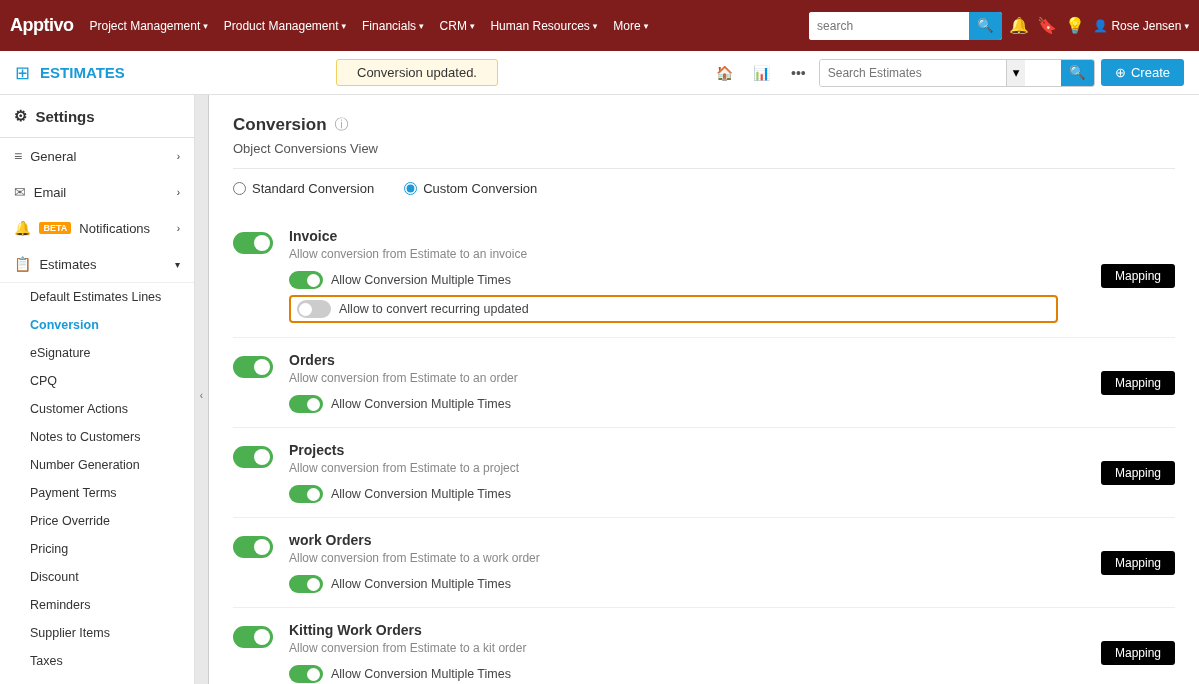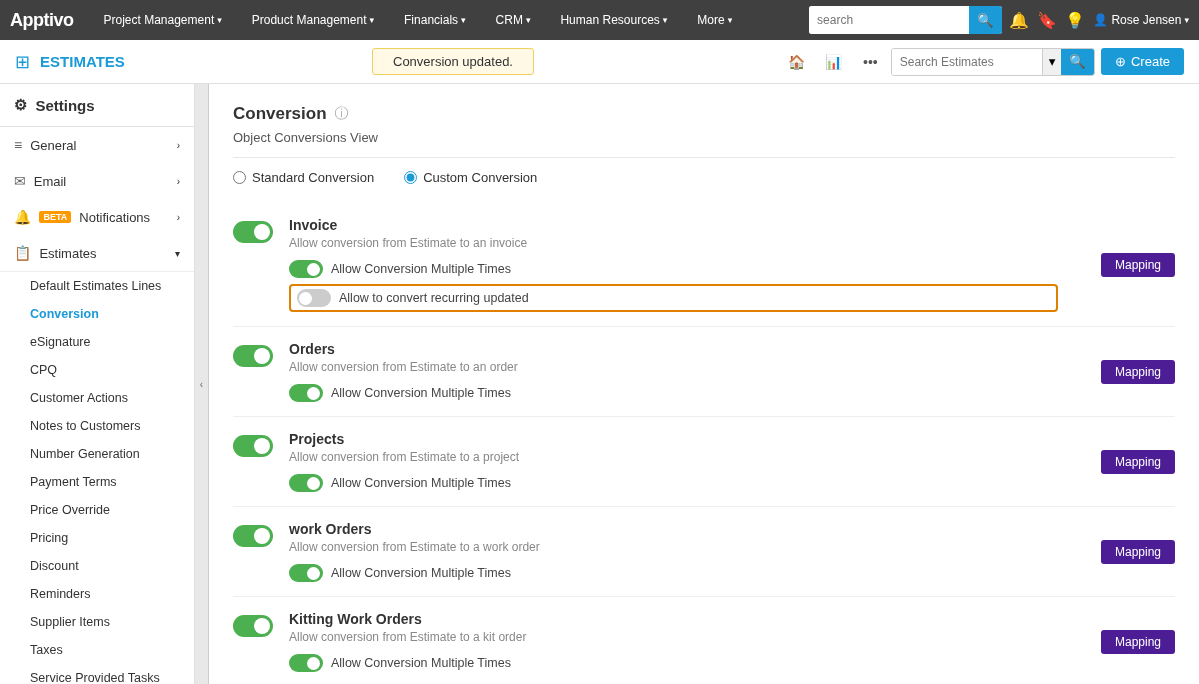--- a/index.html
+++ b/index.html
@@ -1,25 +1,25 @@
 <!DOCTYPE html>
 <html><head>
   <meta charset="utf-8">
   <style>
     * { box-sizing: border-box; margin: 0; padding: 0; }
     body { font-family: Arial, sans-serif; font-size: 13px; background: #f5f5f5; color: #333; }
 
     
     .navbar {
-      background: #404040;
-      height: 40px;
+      background: #7f1d1d;
+      height: 51px;
       display: flex;
       align-items: center;
       padding: 0 10px;
-      gap: 14px;
+      gap: 0;
     }
     .navbar-logo {
       color: white;
       font-weight: bold;
       font-size: 15px;
       margin-right: 8px;
     }
     .navbar-logo span { font-size: 11px; display: block; font-weight: normal; }
     .nav-item {
       color: white;
@@ -110,20 +110,21 @@
       border-radius: 3px;
       color: #555;
     }
     .toolbar-search {
       display: flex;
       align-items: flex-start;
       border: 1px solid #ccc;
       border-radius: 3px;
       height: 28px;
       overflow: hidden;
+      gap: 36px;
     }
     .toolbar-search input {
       border: none;
       outline: none;
       padding: 0 8px;
       font-size: 12px;
       width: 150px;
       height: 100%;
     }
     .toolbar-search .dropdown-btn {
@@ -280,21 +281,21 @@
       border-bottom: 1px solid #eee;
       gap: 16px;
     }
     .toggle-main {
       flex-shrink: 0;
       margin-top: 4px;
     }
     .section-title { font-size: 14px; font-weight: bold; color: #333; margin-bottom: 3px; }
     .section-desc { font-size: 12px; color: #888; margin-bottom: 10px; }
     .mapping-btn {
-      background: #4c1d95;
+      background: #000000;
       color: white;
       border: none;
       padding: 5px 14px;
       border-radius: 3px;
       cursor: pointer;
       font-size: 12px;
       margin-left: 27px;
       flex-shrink: 0;
       align-self: center;
     }

